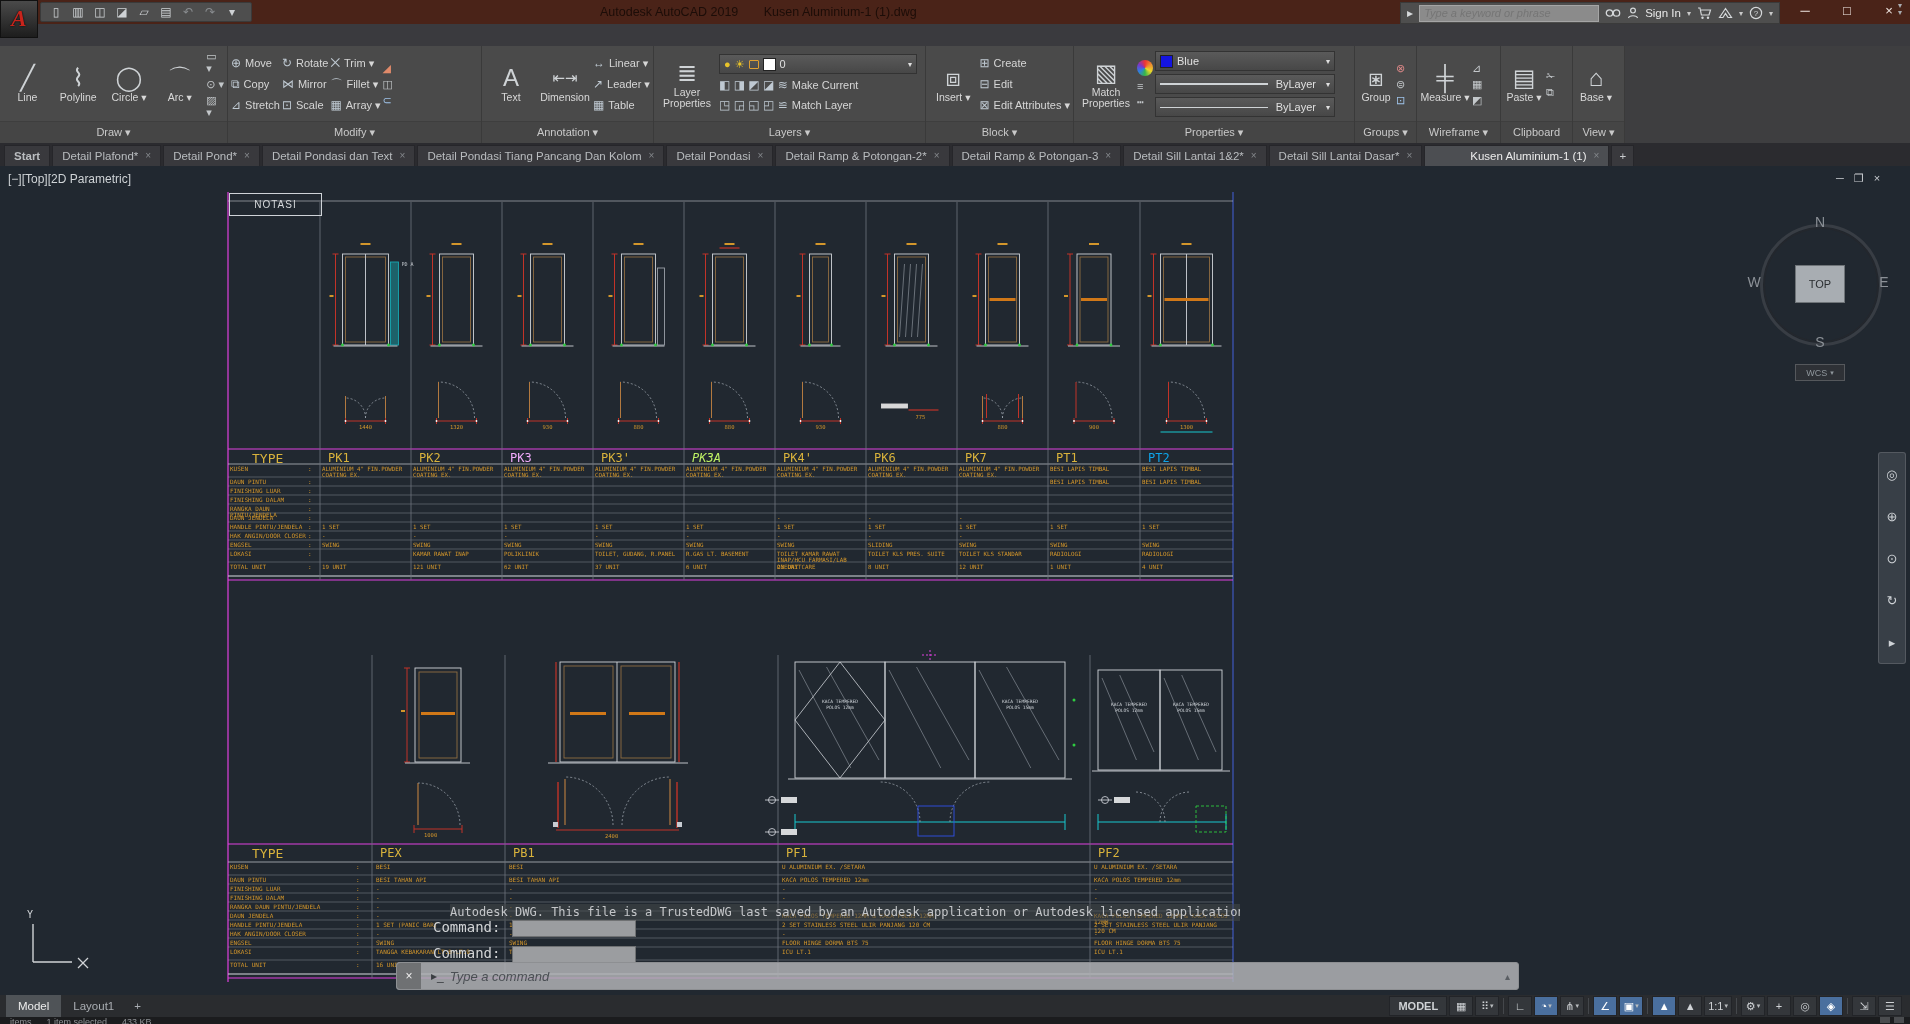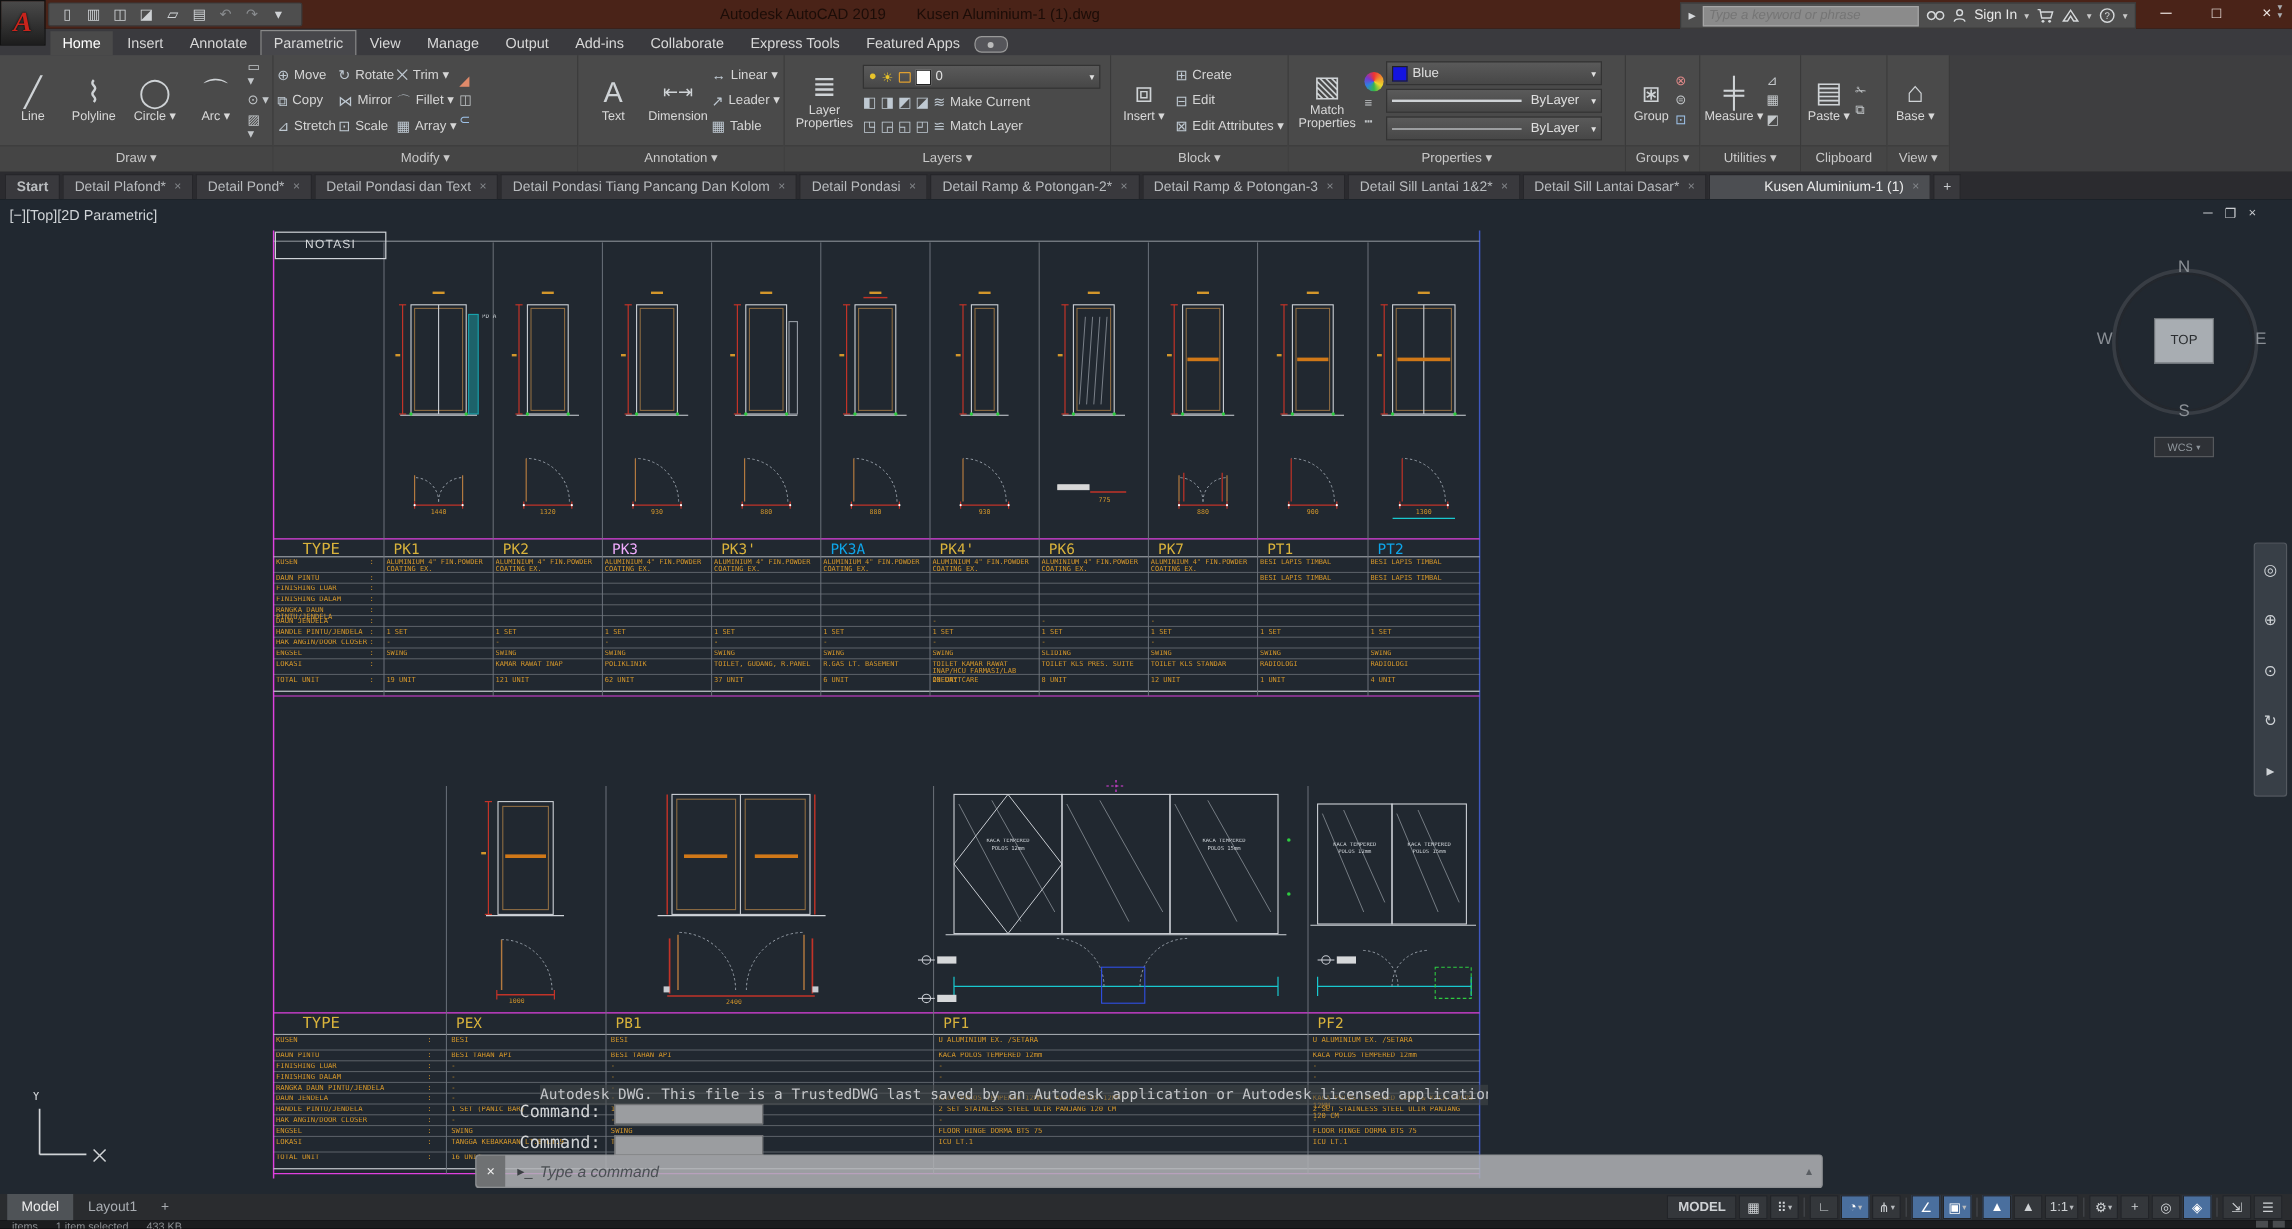--- a/index.html
+++ b/index.html
@@ -182,36 +182,20 @@
       <div class="wbtn">─</div>
       <div class="wbtn">□</div>
       <div class="wbtn">×</div>
     </div>
   </div>
   <div id="logo">
       <span>A</span>
     </div>
 
   <div id="ribbon">
-    <div id="ribbon-tabs">
-        <div class="rtab active">Home</div>
-        <div class="rtab">Insert</div>
-        <div class="rtab">Annotate</div>
-        <div class="rtab boxed">Parametric</div>
-        <div class="rtab">View</div>
-        <div class="rtab">Manage</div>
-        <div class="rtab">Output</div>
-        <div class="rtab">Add-ins</div>
-        <div class="rtab">Collaborate</div>
-        <div class="rtab">Express Tools</div>
-        <div class="rtab">Featured Apps</div>
-        <div id="ribbon-pill">
-          <i></i>
-        </div>
-      </div>
     <div id="ribbon-body">
         <div class="panel" style="width: 228px;">
           <div class="pbody">
             <div class="bigbtn">
               <div class="ic">╱</div>
               <div class="bl">Line</div>
             </div>
             <div class="bigbtn">
               <div class="ic">⌇</div>
               <div class="bl">Polyline</div>
@@ -411,21 +395,21 @@
             <div class="bigbtn" style="width: 50px;">
               <div class="ic">╪</div>
               <div class="bl">Measure ▾</div>
             </div>
             <div class="minicol">
               <div class="mini">⊿</div>
               <div class="mini">▦</div>
               <div class="mini">◩</div>
             </div>
           </div>
-          <div class="plabel">Utilities ▾</div>
+          <div class="plabel">Wireframe ▾</div>
         </div>
         <div class="panel" style="width: 72px;">
           <div class="pbody">
             <div class="bigbtn" style="width: 40px;">
               <div class="ic">▤</div>
               <div class="bl">Paste ▾</div>
             </div>
             <div class="minicol">
               <div class="mini">✁</div>
               <div class="mini">⧉</div>
@@ -808,21 +792,21 @@
       <line x1="33" y1="962" x2="72" y2="962" stroke="#d0d3d6" stroke-width="1.4"></line>
       <line x1="78" y1="958" x2="88" y2="968" stroke="#d0d3d6" stroke-width="1.2"></line>
       <line x1="88" y1="958" x2="78" y2="968" stroke="#d0d3d6" stroke-width="1.2"></line>
     </svg>
   <div id="cadtext">
       <div class="cadtxt" style="left: 252px; top: 452px; font-size: 13px; line-height: 13.8px; color: rgb(217, 179, 60); white-space: nowrap;">TYPE</div>
       <div class="cadtxt" style="left: 328px; top: 452px; font-size: 12px; line-height: 12.8px; color: rgb(217, 179, 60); white-space: nowrap;">PK1</div>
       <div class="cadtxt" style="left: 419px; top: 452px; font-size: 12px; line-height: 12.8px; color: rgb(217, 179, 60); white-space: nowrap;">PK2</div>
       <div class="cadtxt" style="left: 510px; top: 452px; font-size: 12px; line-height: 12.8px; color: #f0abfc; white-space: nowrap;">PK3</div>
       <div class="cadtxt" style="left: 601px; top: 452px; font-size: 12px; line-height: 12.8px; color: rgb(217, 179, 60); white-space: nowrap;">PK3'</div>
-      <div class="cadtxt" style="left: 692px; top: 452px; font-size: 12px; line-height: 12.8px; color: #0ea5e9; white-space: nowrap;">PK3A</div>
+      <div class="cadtxt" style="left: 692px; top: 452px; font-size: 12px; line-height: 12.8px; color: #bef264; white-space: nowrap; font-style: italic;">PK3A</div>
       <div class="cadtxt" style="left: 783px; top: 452px; font-size: 12px; line-height: 12.8px; color: rgb(217, 179, 60); white-space: nowrap;">PK4'</div>
       <div class="cadtxt" style="left: 874px; top: 452px; font-size: 12px; line-height: 12.8px; color: rgb(217, 179, 60); white-space: nowrap;">PK6</div>
       <div class="cadtxt" style="left: 965px; top: 452px; font-size: 12px; line-height: 12.8px; color: rgb(217, 179, 60); white-space: nowrap;">PK7</div>
       <div class="cadtxt" style="left: 1056px; top: 452px; font-size: 12px; line-height: 12.8px; color: rgb(217, 179, 60); white-space: nowrap;">PT1</div>
       <div class="cadtxt" style="left: 1148px; top: 452px; font-size: 12px; line-height: 12.8px; color: #0ea5e9; white-space: nowrap;">PT2</div>
       <div class="cadtxt" style="left: 230px; top: 465.5px; font-size: 6px; line-height: 6.8px; color: rgb(211, 150, 43); width: 78px;">KUSEN</div>
       <div class="cadtxt" style="left: 308px; top: 465.5px; font-size: 6px; line-height: 6.8px; color: rgb(211, 150, 43); white-space: nowrap;">:</div>
       <div class="cadtxt" style="left: 322px; top: 465.5px; font-size: 5.8px; line-height: 6.6px; color: rgb(211, 150, 43); width: 87px;">ALUMINIUM 4" FIN.POWDER COATING EX.</div>
       <div class="cadtxt" style="left: 413px; top: 465.5px; font-size: 5.8px; line-height: 6.6px; color: rgb(211, 150, 43); width: 87px;">ALUMINIUM 4" FIN.POWDER COATING EX.</div>
       <div class="cadtxt" style="left: 504px; top: 465.5px; font-size: 5.8px; line-height: 6.6px; color: rgb(211, 150, 43); width: 87px;">ALUMINIUM 4" FIN.POWDER COATING EX.</div>

